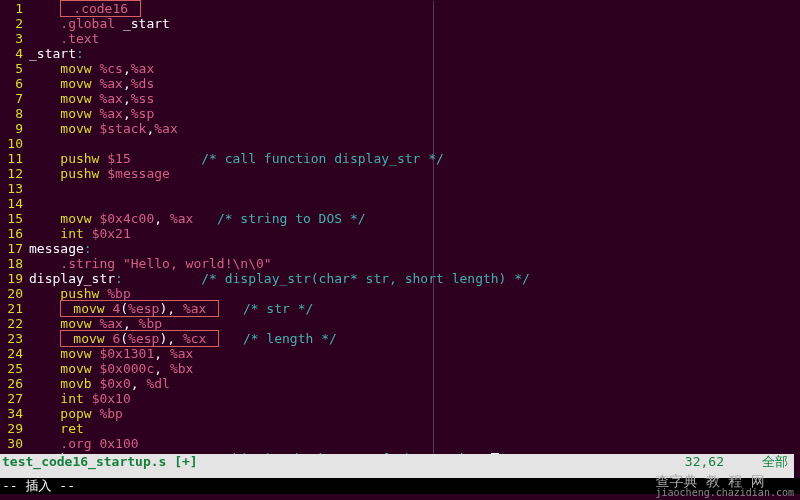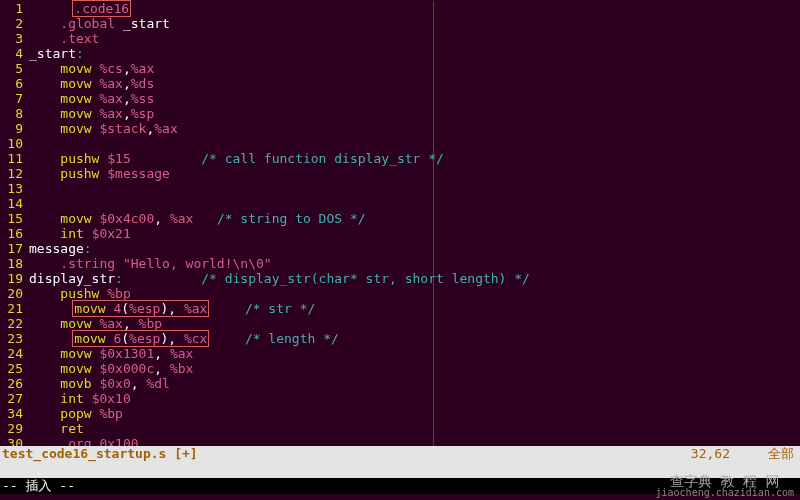--- a/index.html
+++ b/index.html
@@ -12,28 +12,28 @@
 .code{position:absolute;left:28px;top:0;right:0}
 .code .row{height:15px;white-space:pre;color:#fff}
 .tok-dir{color:#d75f87}
 .tok-kw{color:#dcdc2f}
 .tok-reg{color:#d75f87}
 .tok-num{color:#d75f87}
 .tok-str{color:#d75f87}
 .tok-cmt{color:#44afaf}
 .tok-id{color:#fff}
 .tok-op{color:#44afaf}
-.box{border:1px solid #d75f5f;padding:0 1px;margin:-1px 12px}
+.box{border:1px solid #d75f5f;padding:0 12px;margin:-1px 0}
 .cursor{display:inline-block;width:8px;height:14px;background:#fff;vertical-align:middle}
-.status{position:absolute;left:0;right:0;bottom:22px;height:32px;background:#e4e4e4;color:#a16207;font-size:13px;line-height:16px}
+.status{position:absolute;left:0;right:6px;bottom:22px;height:24px;background:#e4e4e4;color:#15803d;font-size:13px;line-height:16px}
 .status .fname{position:absolute;left:2px;font-weight:bold}
 .status .pos{position:absolute;right:70px}
 .status .all{position:absolute;right:6px}
 .cmdline{position:absolute;left:0;right:0;bottom:6px;height:16px;background:#000000;color:#fff;line-height:16px;padding-left:2px}
-.watermark{position:absolute;right:6px;bottom:2px;font-size:10px;color:#888;text-align:center;line-height:11px}
+.watermark{position:absolute;right:6px;bottom:2px;font-size:10px;color:#888;text-align:left;line-height:11px}
 .watermark .big{font-size:14px;color:#aaa}
 </style>
 </head>
 <body>
 
 <div class="editor">
   <div class="split-line"></div>
   <div class="gutter">
       <div class="ln">1</div>
       <div class="ln">2</div>

